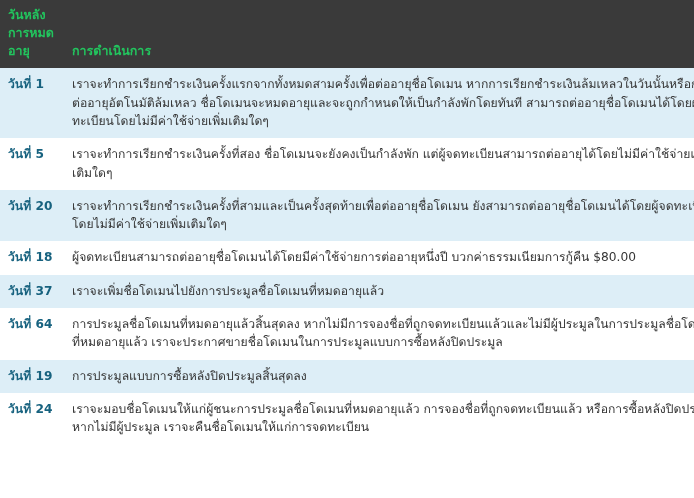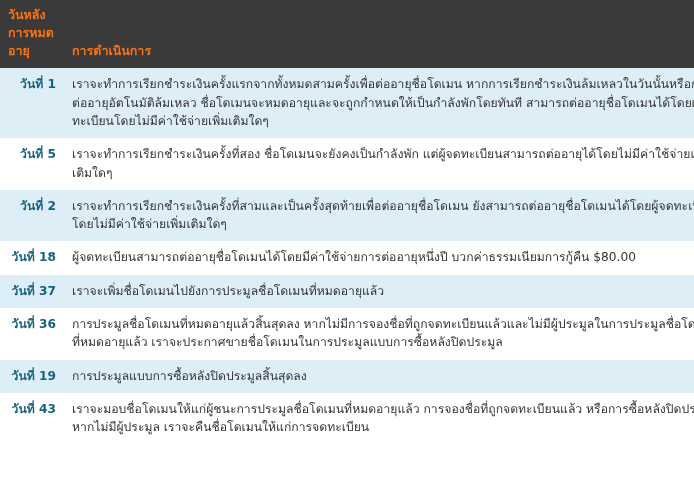--- a/index.html
+++ b/index.html
@@ -15,21 +15,21 @@
     color: #222222;
     overflow: hidden;
   }
   table.expiry-table {
     border-collapse: collapse;
     width: 694px;
     table-layout: fixed;
   }
   table.expiry-table th {
     background: #3a3a3a;
-    color: #f97316;
+    color: #22c55e;
     font-weight: bold;
     text-align: left;
     vertical-align: bottom;
     padding: 6px 8px 8px 8px;
     font-size: 12.5px;
     line-height: 1.45;
   }
   th.col-day {
     width: 48px;
     padding-left: 6px;
@@ -43,21 +43,21 @@
     padding: 7px 8px 8px 8px;
     line-height: 1.5;
     font-size: 12.2px;
   }
   td.day-cell {
     width: 48px;
     color: #1b5e8a;
     font-weight: bold;
     padding-left: 6px;
     padding-right: 4px;
-    text-align: right;
+    text-align: left;
     white-space: normal;
     word-break: break-word;
   }
   td.action-cell {
     color: #333333;
   }
   tr.row-odd td {
     background: #e8f2f8;
   }
   tr.row-even td {
@@ -90,37 +90,37 @@
   <tbody>
     <tr class="row-odd">
       <td class="day-cell">วันที่ 1</td>
       <td class="action-cell">เราจะทำการเรียกชำระเงินครั้งแรกจากทั้งหมดสามครั้งเพื่อต่ออายุชื่อโดเมน หากการเรียกชำระเงินล้มเหลวในวันนั้นหรือการต่ออายุอัตโนมัติล้มเหลว ชื่อโดเมนจะหมดอายุและจะถูกกำหนดให้เป็นกำลังพักโดยทันที สามารถต่ออายุชื่อโดเมนได้โดยผู้จดทะเบียนโดยไม่มีค่าใช้จ่ายเพิ่มเติมใดๆ</td>
     </tr>
     <tr class="row-even">
       <td class="day-cell">วันที่ 5</td>
       <td class="action-cell">เราจะทำการเรียกชำระเงินครั้งที่สอง ชื่อโดเมนจะยังคงเป็นกำลังพัก แต่ผู้จดทะเบียนสามารถต่ออายุได้โดยไม่มีค่าใช้จ่ายเพิ่มเติมใดๆ</td>
     </tr>
     <tr class="row-odd">
-      <td class="day-cell">วันที่ 2</td>
+      <td class="day-cell">วันที่ 20</td>
       <td class="action-cell">เราจะทำการเรียกชำระเงินครั้งที่สามและเป็นครั้งสุดท้ายเพื่อต่ออายุชื่อโดเมน ยังสามารถต่ออายุชื่อโดเมนได้โดยผู้จดทะเบียนโดยไม่มีค่าใช้จ่ายเพิ่มเติมใดๆ</td>
     </tr>
     <tr class="row-even">
       <td class="day-cell">วันที่ 18</td>
       <td class="action-cell">ผู้จดทะเบียนสามารถต่ออายุชื่อโดเมนได้โดยมีค่าใช้จ่ายการต่ออายุหนึ่งปี บวกค่าธรรมเนียมการกู้คืน $80.00</td>
     </tr>
     <tr class="row-odd">
       <td class="day-cell">วันที่ 37</td>
       <td class="action-cell">เราจะเพิ่มชื่อโดเมนไปยังการประมูลชื่อโดเมนที่หมดอายุแล้ว</td>
     </tr>
     <tr class="row-even">
-      <td class="day-cell">วันที่ 36</td>
+      <td class="day-cell">วันที่ 64</td>
       <td class="action-cell">การประมูลชื่อโดเมนที่หมดอายุแล้วสิ้นสุดลง หากไม่มีการจองชื่อที่ถูกจดทะเบียนแล้วและไม่มีผู้ประมูลในการประมูลชื่อโดเมนที่หมดอายุแล้ว เราจะประกาศขายชื่อโดเมนในการประมูลแบบการซื้อหลังปิดประมูล</td>
     </tr>
     <tr class="row-odd">
       <td class="day-cell">วันที่ 19</td>
       <td class="action-cell">การประมูลแบบการซื้อหลังปิดประมูลสิ้นสุดลง</td>
     </tr>
     <tr class="row-even">
-      <td class="day-cell">วันที่ 43</td>
+      <td class="day-cell">วันที่ 24</td>
       <td class="action-cell">เราจะมอบชื่อโดเมนให้แก่ผู้ชนะการประมูลชื่อโดเมนที่หมดอายุแล้ว การจองชื่อที่ถูกจดทะเบียนแล้ว หรือการซื้อหลังปิดประมูล หากไม่มีผู้ประมูล เราจะคืนชื่อโดเมนให้แก่การจดทะเบียน</td>
     </tr>
   </tbody>
 </table>
 
 </body></html>

